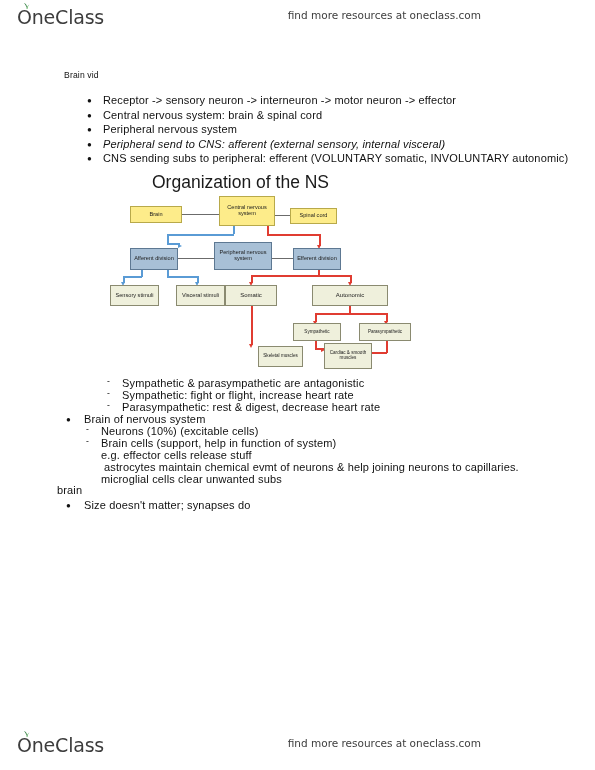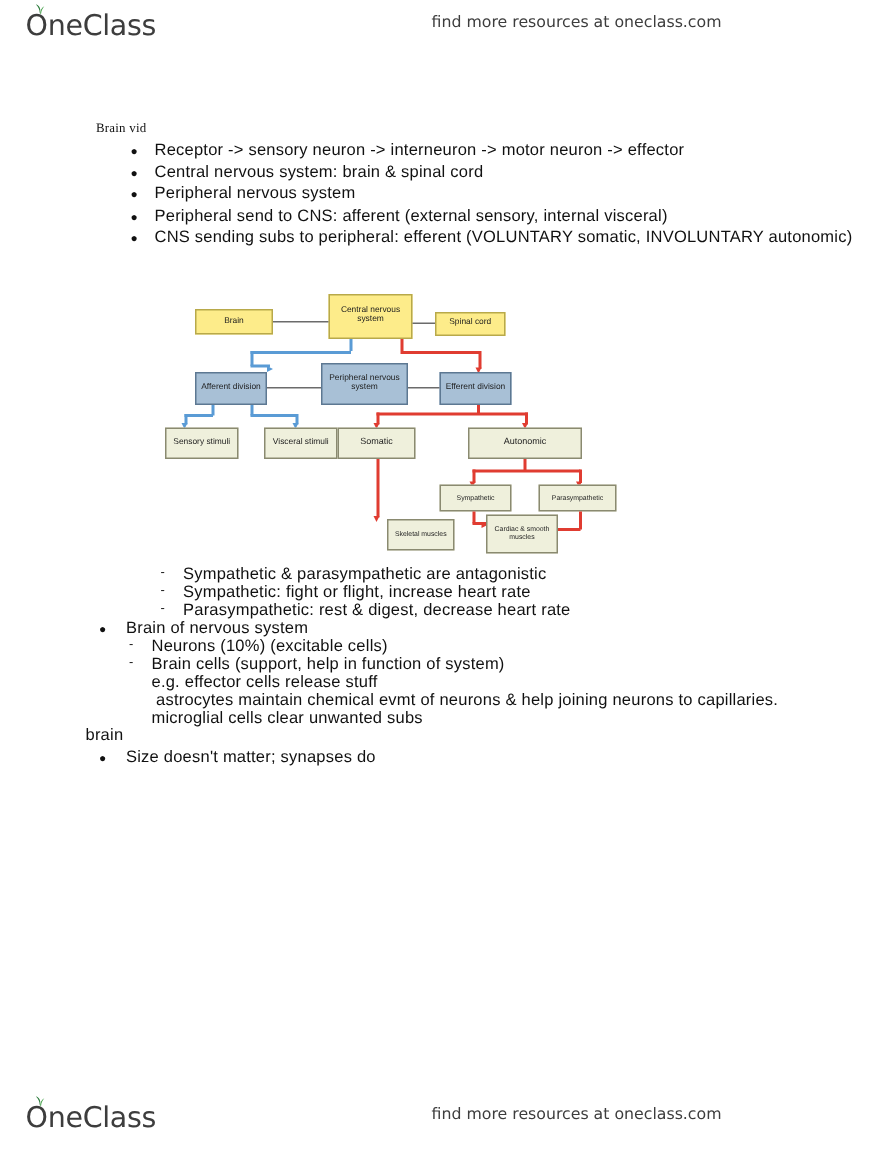--- a/index.html
+++ b/index.html
@@ -157,33 +157,33 @@
     <svg class="logo-sprout" viewBox="0 0 10 9">
       <path d="M5 8 C5 5, 4 3, 2 1 C4 1.5, 5.2 3, 5.4 5 Z" fill="#2f7d3e"></path>
       <path d="M5.2 8 C5.4 5.5, 6.4 3.6, 8.4 2.4 C7 4, 6.2 5.8, 6 8 Z" fill="#43a047"></path>
     </svg>
   </div>
   <div class="tagline">find more resources at oneclass.com</div>
 </div>
 
 <div class="notes">
 
-  <div class="line hdr-line" style="left:64px; top:80px;font-family:Liberation Serif, serif;">Brain vid</div>
+  <div class="line hdr-line" style="left:64px; top:70px;">Brain vid</div>
 
   <span class="bullet-dot" style="left:87px; top:97px;">●</span>
   <div class="line" style="left:103px; top:94px;">Receptor -&gt; sensory neuron -&gt; interneuron -&gt; motor neuron -&gt; effector</div>
 
   <span class="bullet-dot" style="left:87px; top:112px;">●</span>
   <div class="line" style="left:103px; top:109px;">Central nervous system: brain &amp; spinal cord</div>
 
   <span class="bullet-dot" style="left:87px; top:126px;">●</span>
   <div class="line" style="left:103px; top:123px;">Peripheral nervous system</div>
 
   <span class="bullet-dot" style="left:87px; top:141px;">●</span>
-  <div class="line" style="left:103px; top:138px;">Peripheral send to CNS: afferent (external sensory, internal visceral)</div>
+  <div class="line" style="left:103px; top:138px;font-style:italic;">Peripheral send to CNS: afferent (external sensory, internal visceral)</div>
 
   <span class="bullet-dot" style="left:87px; top:155px;">●</span>
   <div class="line" style="left:103px; top:152px;">CNS sending subs to peripheral: efferent (VOLUNTARY somatic, INVOLUNTARY autonomic)</div>
 
   <span class="dash" style="left:107px; top:376px;">-</span>
   <div class="line" style="left:122px; top:377px;">Sympathetic &amp; parasympathetic are antagonistic</div>
 
   <span class="dash" style="left:107px; top:388px;">-</span>
   <div class="line" style="left:122px; top:389px;">Sympathetic: fight or flight, increase heart rate</div>
 
@@ -204,20 +204,21 @@
   <div class="line" style="left:101px; top:473px;">microglial cells clear unwanted subs</div>
 
   <div class="line" style="left:57px; top:484px;">brain</div>
 
   <span class="bullet-dot" style="left:66px; top:502px;">●</span>
   <div class="line" style="left:84px; top:499px;">Size doesn't matter; synapses do</div>
 </div>
 
 <div class="chart">
 
+  <div class="chart-title">Organization of the NS</div>
 
   <div class="node n-yellow" style="left:20px; top:36px; width:52px; height:17px; font-size:5.6px;">Brain</div>
 
   <div class="node n-yellow" style="left:109px; top:26px; width:56px; height:30px; font-size:5.6px; padding:0 2px;">Central nervous system</div>
 
   <div class="node n-yellow" style="left:180px; top:38px; width:47px; height:16px; font-size:5.6px;">Spinal cord</div>
 
   <div class="edge" style="left:72px; top:44px; width:37px; height:1px;"></div>
 
   <div class="edge" style="left:165px; top:45px; width:15px; height:1px;"></div>

